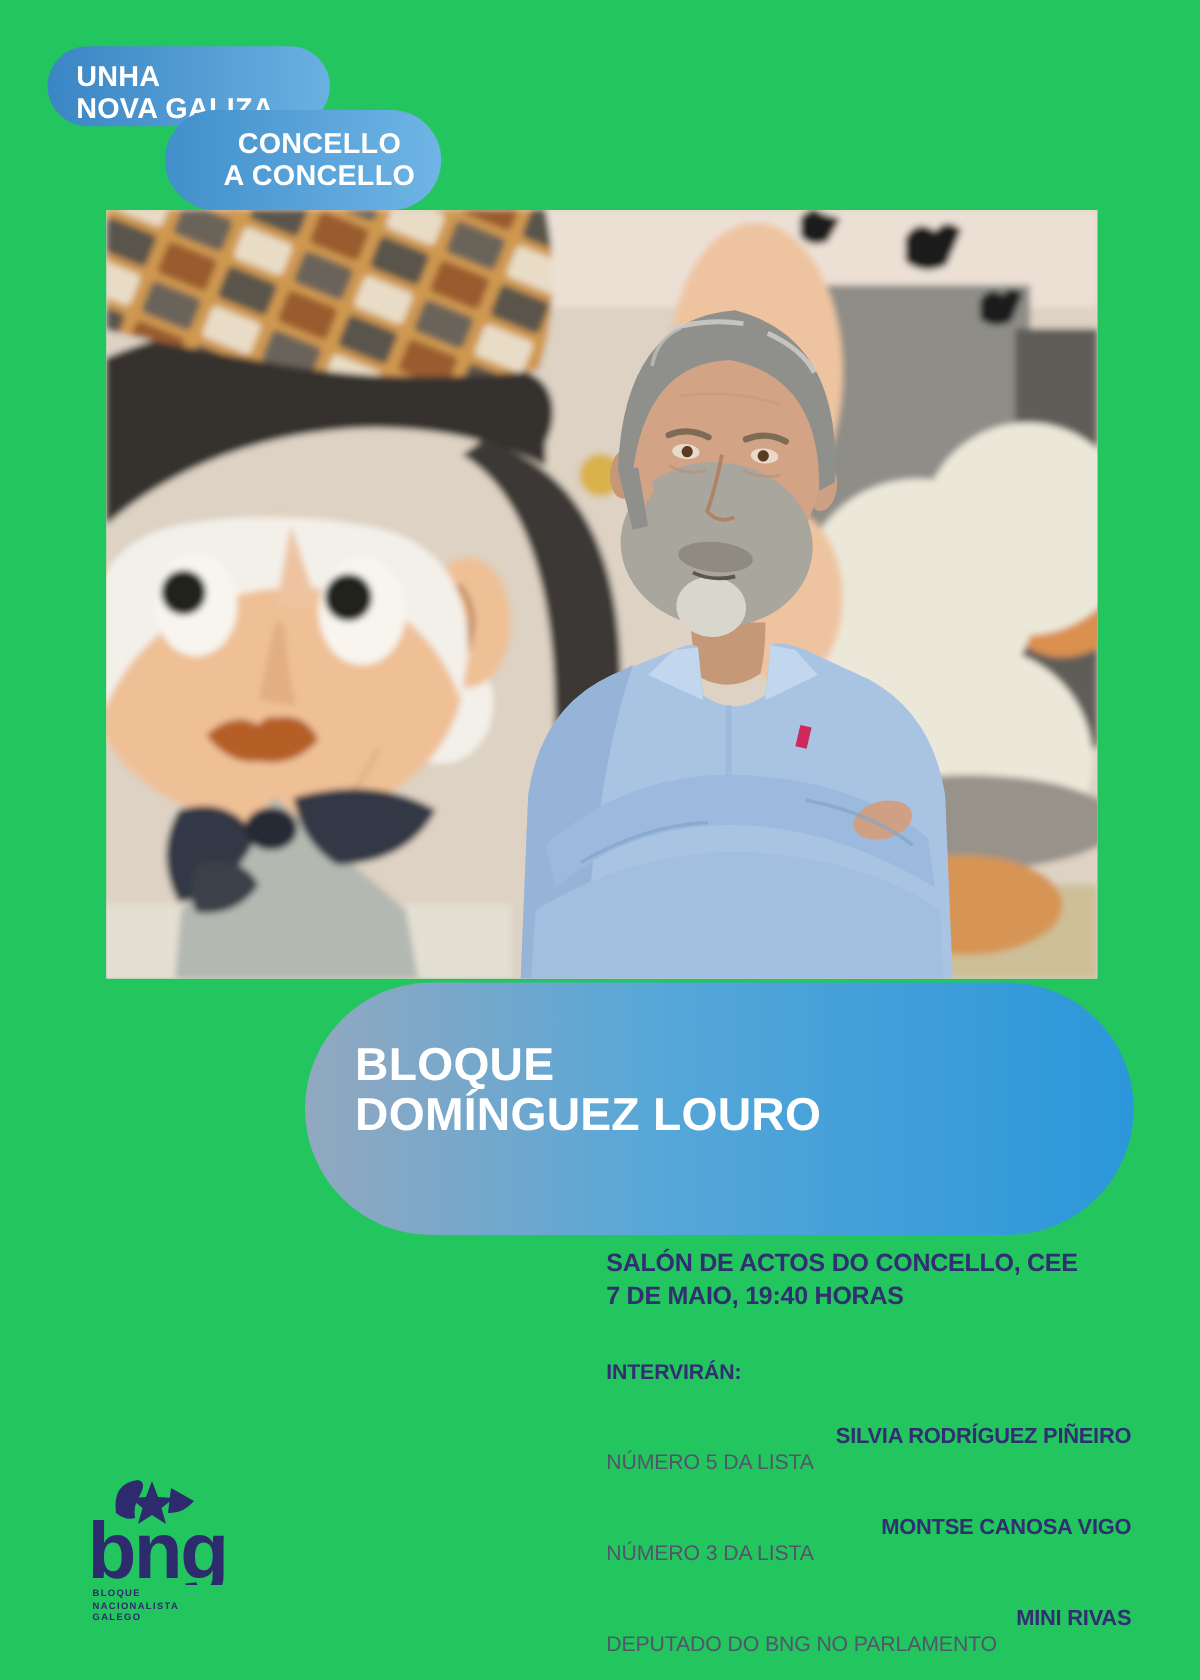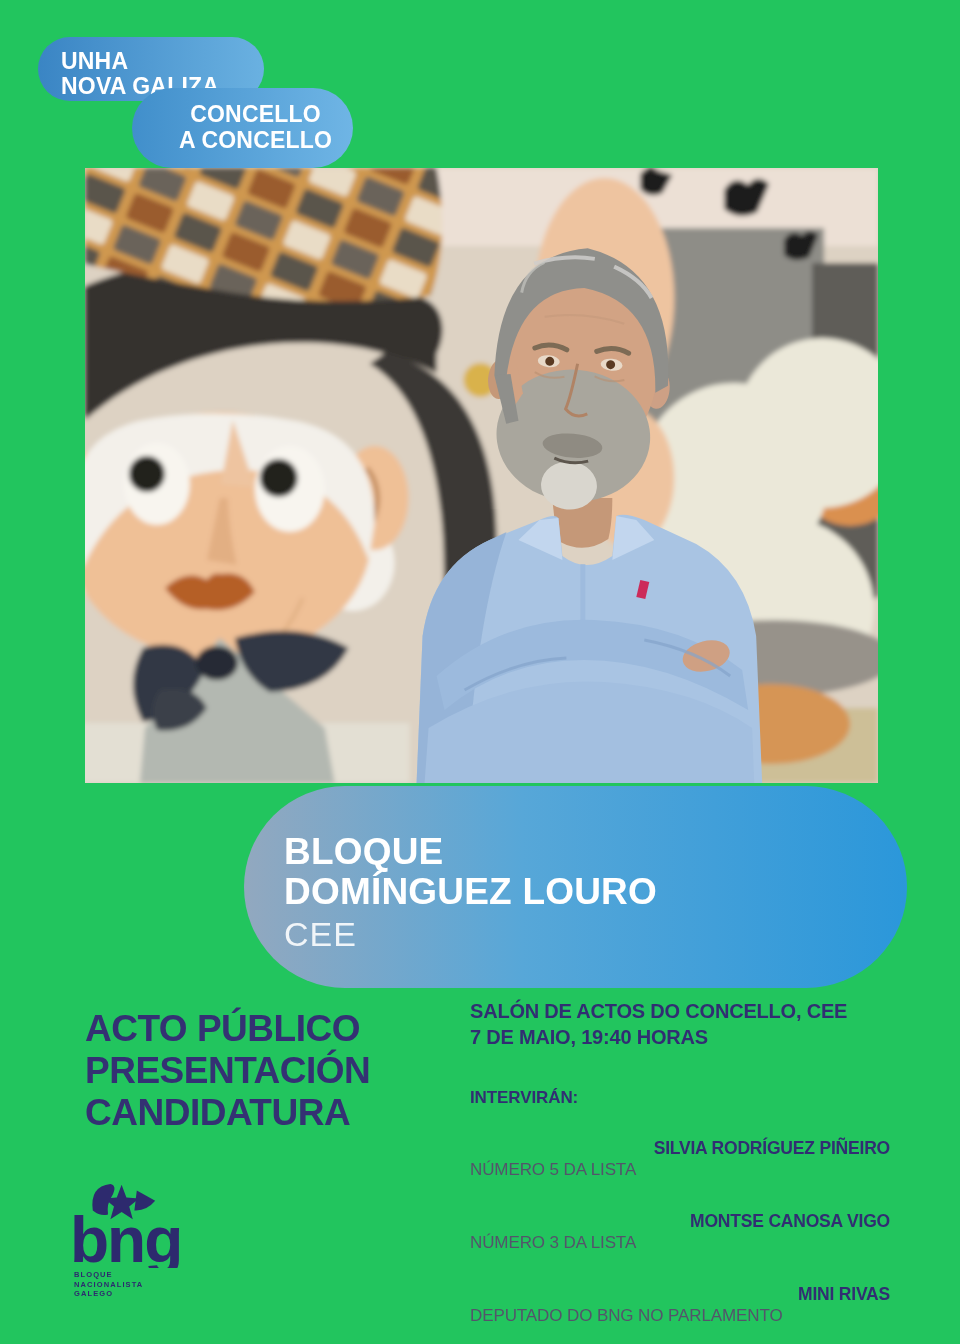--- a/index.html
+++ b/index.html
@@ -34,21 +34,21 @@
 
   
   .title{position:absolute;left:85px;top:1008px;color:#343173;font-weight:bold;
          font-size:37px;line-height:42px;letter-spacing:-.5px;z-index:2;}
   .logo{position:absolute;left:70px;top:1178px;width:132px;z-index:2;color:#2d2a6e;}
   .logo svg{display:block;}
   .logo .caption{margin:2px 0 0 4px;font-size:7.5px;line-height:9.5px;
                  letter-spacing:1.1px;font-weight:bold;color:#2d2a6e;}
 
   
-  .info{position:absolute;left:470px;top:998px;width:420px;color:#312e72;z-index:2;}
+  .info{position:absolute;left:485px;top:998px;width:420px;color:#312e72;z-index:2;}
   .venue{font-weight:bold;font-size:20px;line-height:26px;letter-spacing:-.2px;}
   .heading{font-weight:bold;font-size:17px;letter-spacing:-.1px;margin-top:38px;}
   .speaker{margin-top:29px;}
   .speaker .sname{font-weight:bold;font-size:17.5px;line-height:22px;letter-spacing:-.2px;text-align:right;}
   .speaker .srole{font-weight:normal;font-size:17px;line-height:22px;color:#54546b;letter-spacing:-.1px;}
 </style>
 </head>
 <body>
 
 <div class="poster">
@@ -173,28 +173,22 @@
           <path d="M520,96 Q548,106 560,124" stroke="#cfcecb" stroke-width="4" fill="none" opacity=".85"></path>
           <path d="M430,130 Q432,108 450,98" stroke="#c5c4c0" stroke-width="3" fill="none" opacity=".7"></path>
         </g>
       </g>
     </svg>
   </div>
 
   <div class="banner">
     <div class="nm">BLOQUE</div>
     <div class="nm">DOMÍNGUEZ LOURO</div>
-    <div class="muni">CEE</div>
-  </div>
-
-  <div class="title">
-    <div>ACTO PÚBLICO</div>
-    <div>PRESENTACIÓN</div>
-    <div>CANDIDATURA</div>
-  </div>
+  </div>
+
 
   <div class="logo">
     <svg width="132" height="90" viewBox="0 0 132 90">
       <g fill="#2d2a6e" transform="translate(34,2) scale(0.80)">
         <path d="M22,6 L28,22 L44,23 L31.5,33 L36,49 L22,40 L8,49 L12.5,33 L0.5,23 L16,22 Z"></path>
         <path d="M-14,38 Q-18,8 8,5 Q17,7 10,20 Q3,30 5,43 Q-4,46 -14,38 Z"></path>
         <path d="M41,13 L64,26 Q53,39 38,38 Z"></path>
       </g>
       <text x="0" y="84" font-size="64" font-weight="bold" letter-spacing="-2" fill="#2d2a6e" font-family="Liberation Sans, DejaVu Sans, sans-serif">bng</text>
     </svg>

